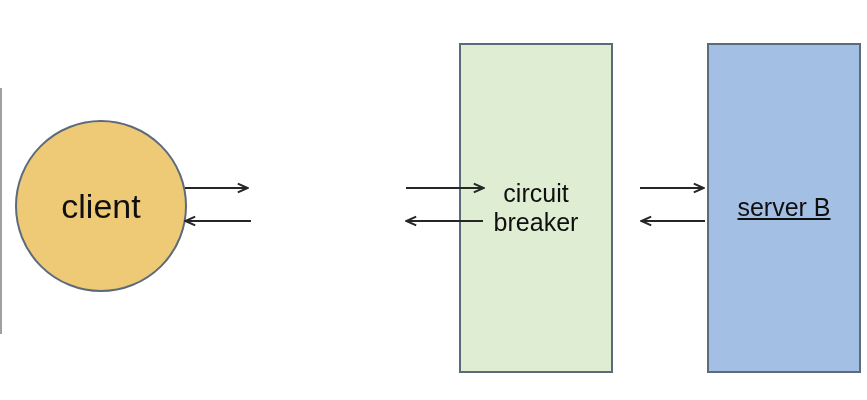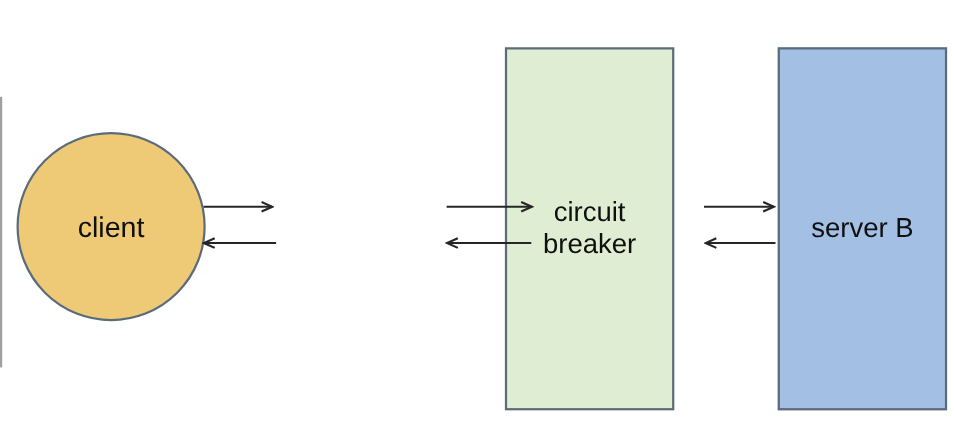--- a/index.html
+++ b/index.html
@@ -20,32 +20,32 @@
     box-sizing: border-box;
     color: var(--label-text, #0f0f0f);
   }
   .node .label { line-height: 1.18; }
   .circle {
     left: 15px; top: 120px;
     width: 172px; height: 172px;
     border-radius: 50%;
     border: 2px solid var(--node-stroke, #5c6b7a);
     background: var(--client-fill, #efca76);
-    font-size: 26px;
+    font-size: 34px;
   }
   .box {
     top: 43px;
     width: 154px; height: 330px;
     border: 2px solid var(--node-stroke, #5c6b7a);
     font-size: 25px;
     padding: 0 14px;
   }
   .box.server-a { left: 249px; background: var(--server-fill, #a3c0e4); }
   .box.circuit-breaker { left: 459px; background: var(--cb-fill, #dfeed3); justify-content: center; }
-  .box.server-b { left: 707px; background: var(--server-fill, #a3c0e4); }
+  .box.server-b { left: 707px; background: var(--server-fill, #a3c0e4); text-decoration: underline; }
   .edges-layer {
     position: absolute;
     left: 0; top: 0;
     width: 867px; height: 400px;
     pointer-events: none;
   }
   .artifact-line {
     position: absolute;
     left: 0; top: 88px;
     width: 2px; height: 246px;

